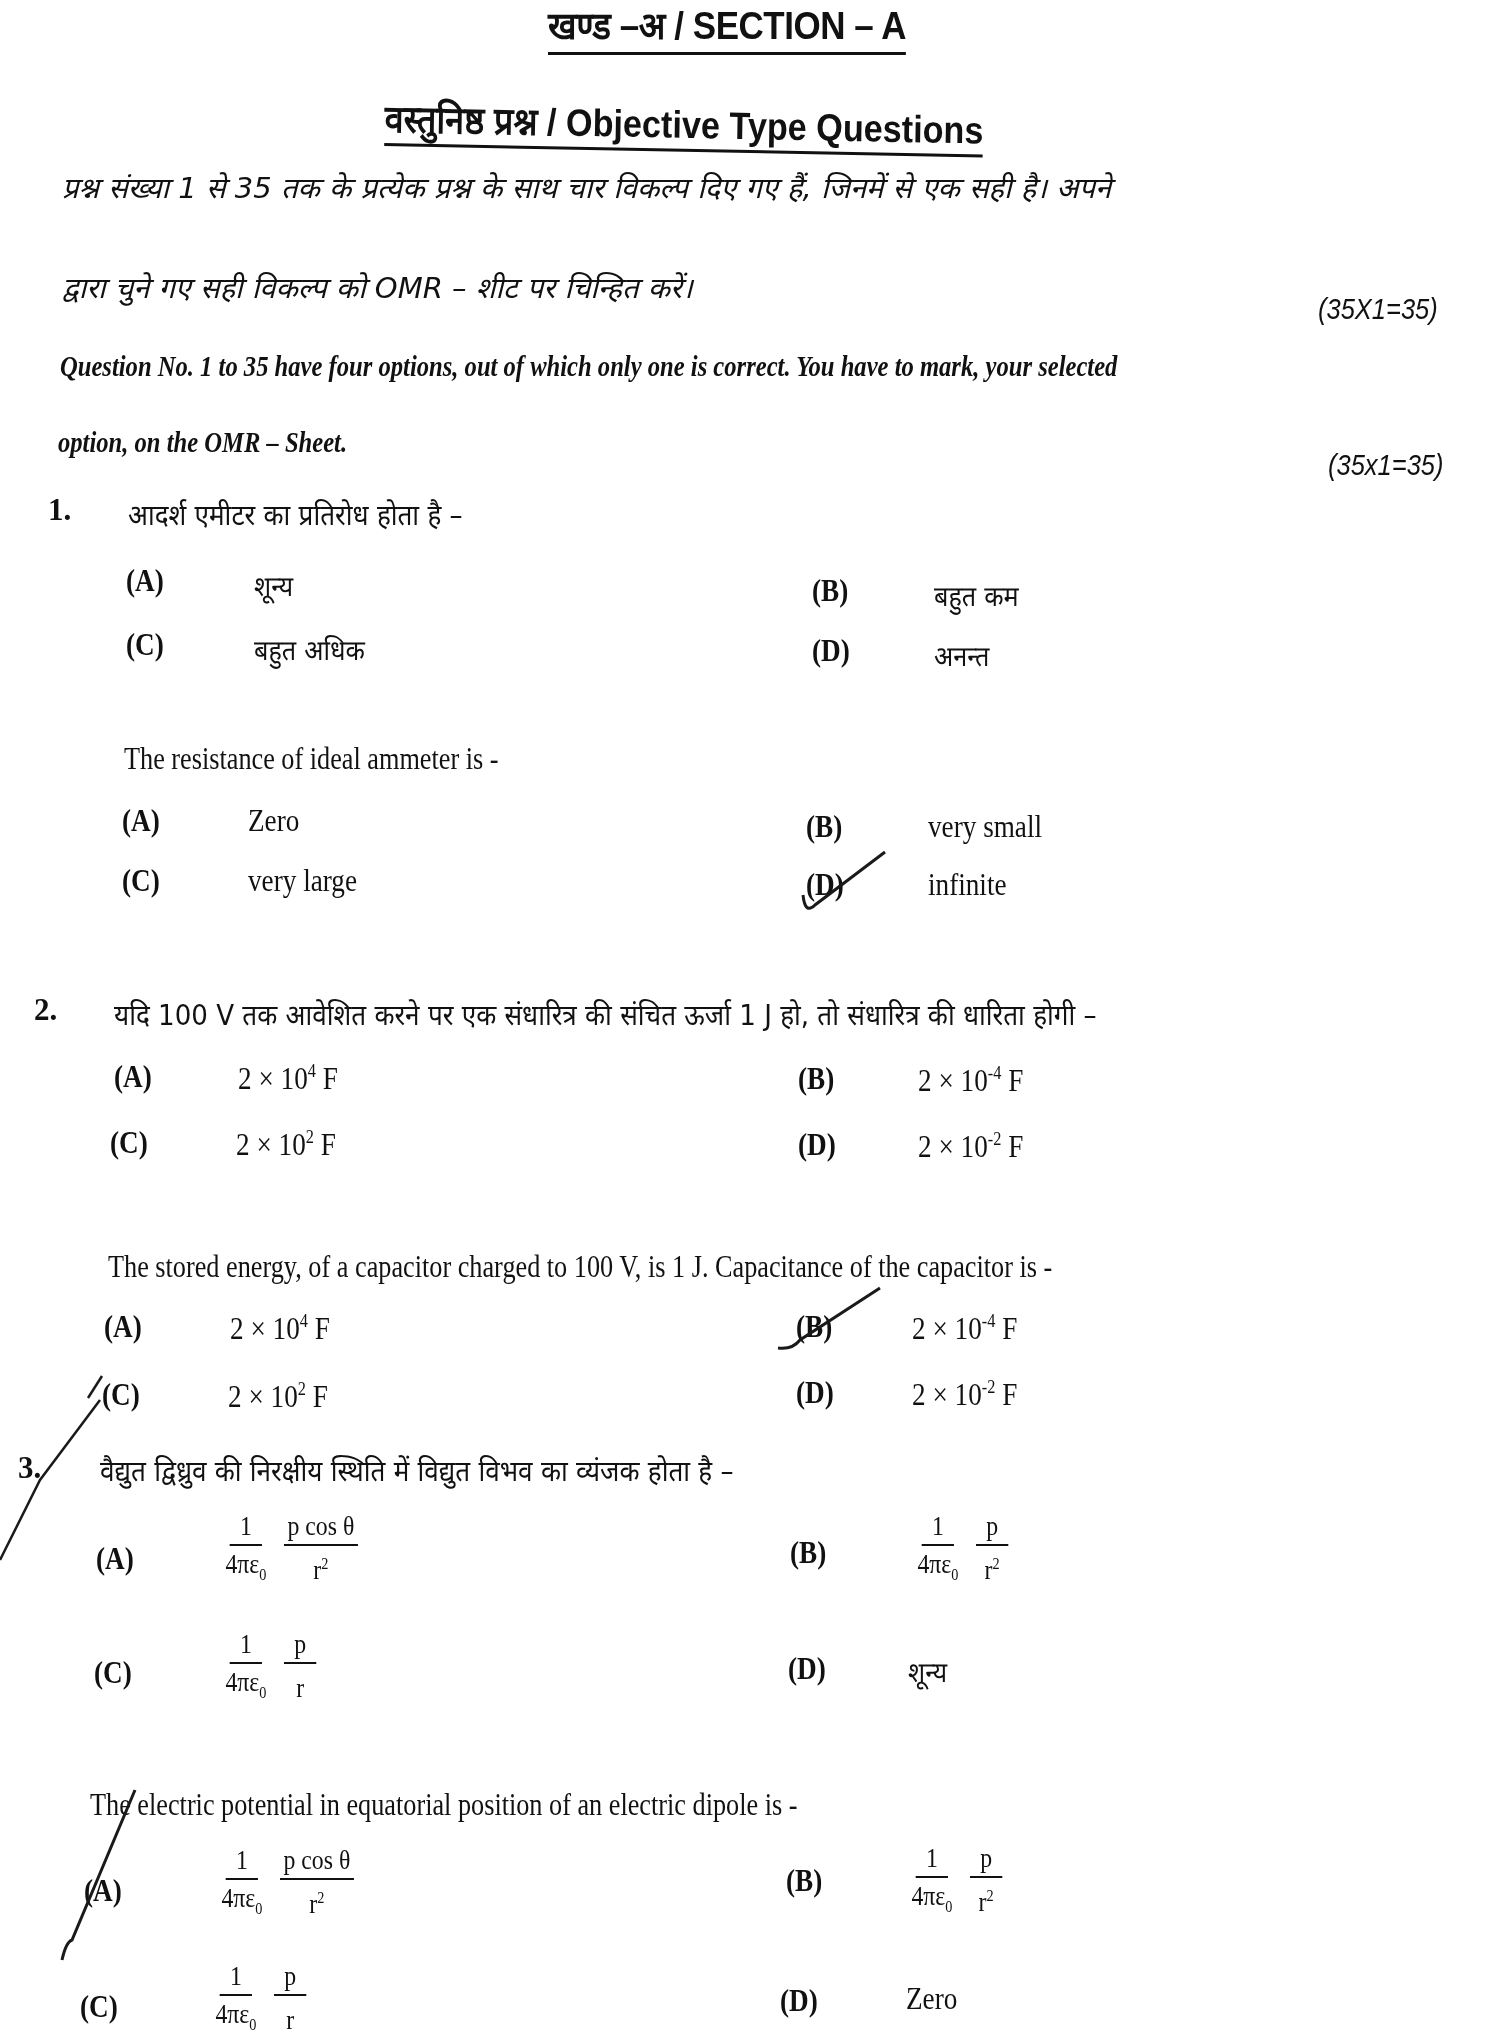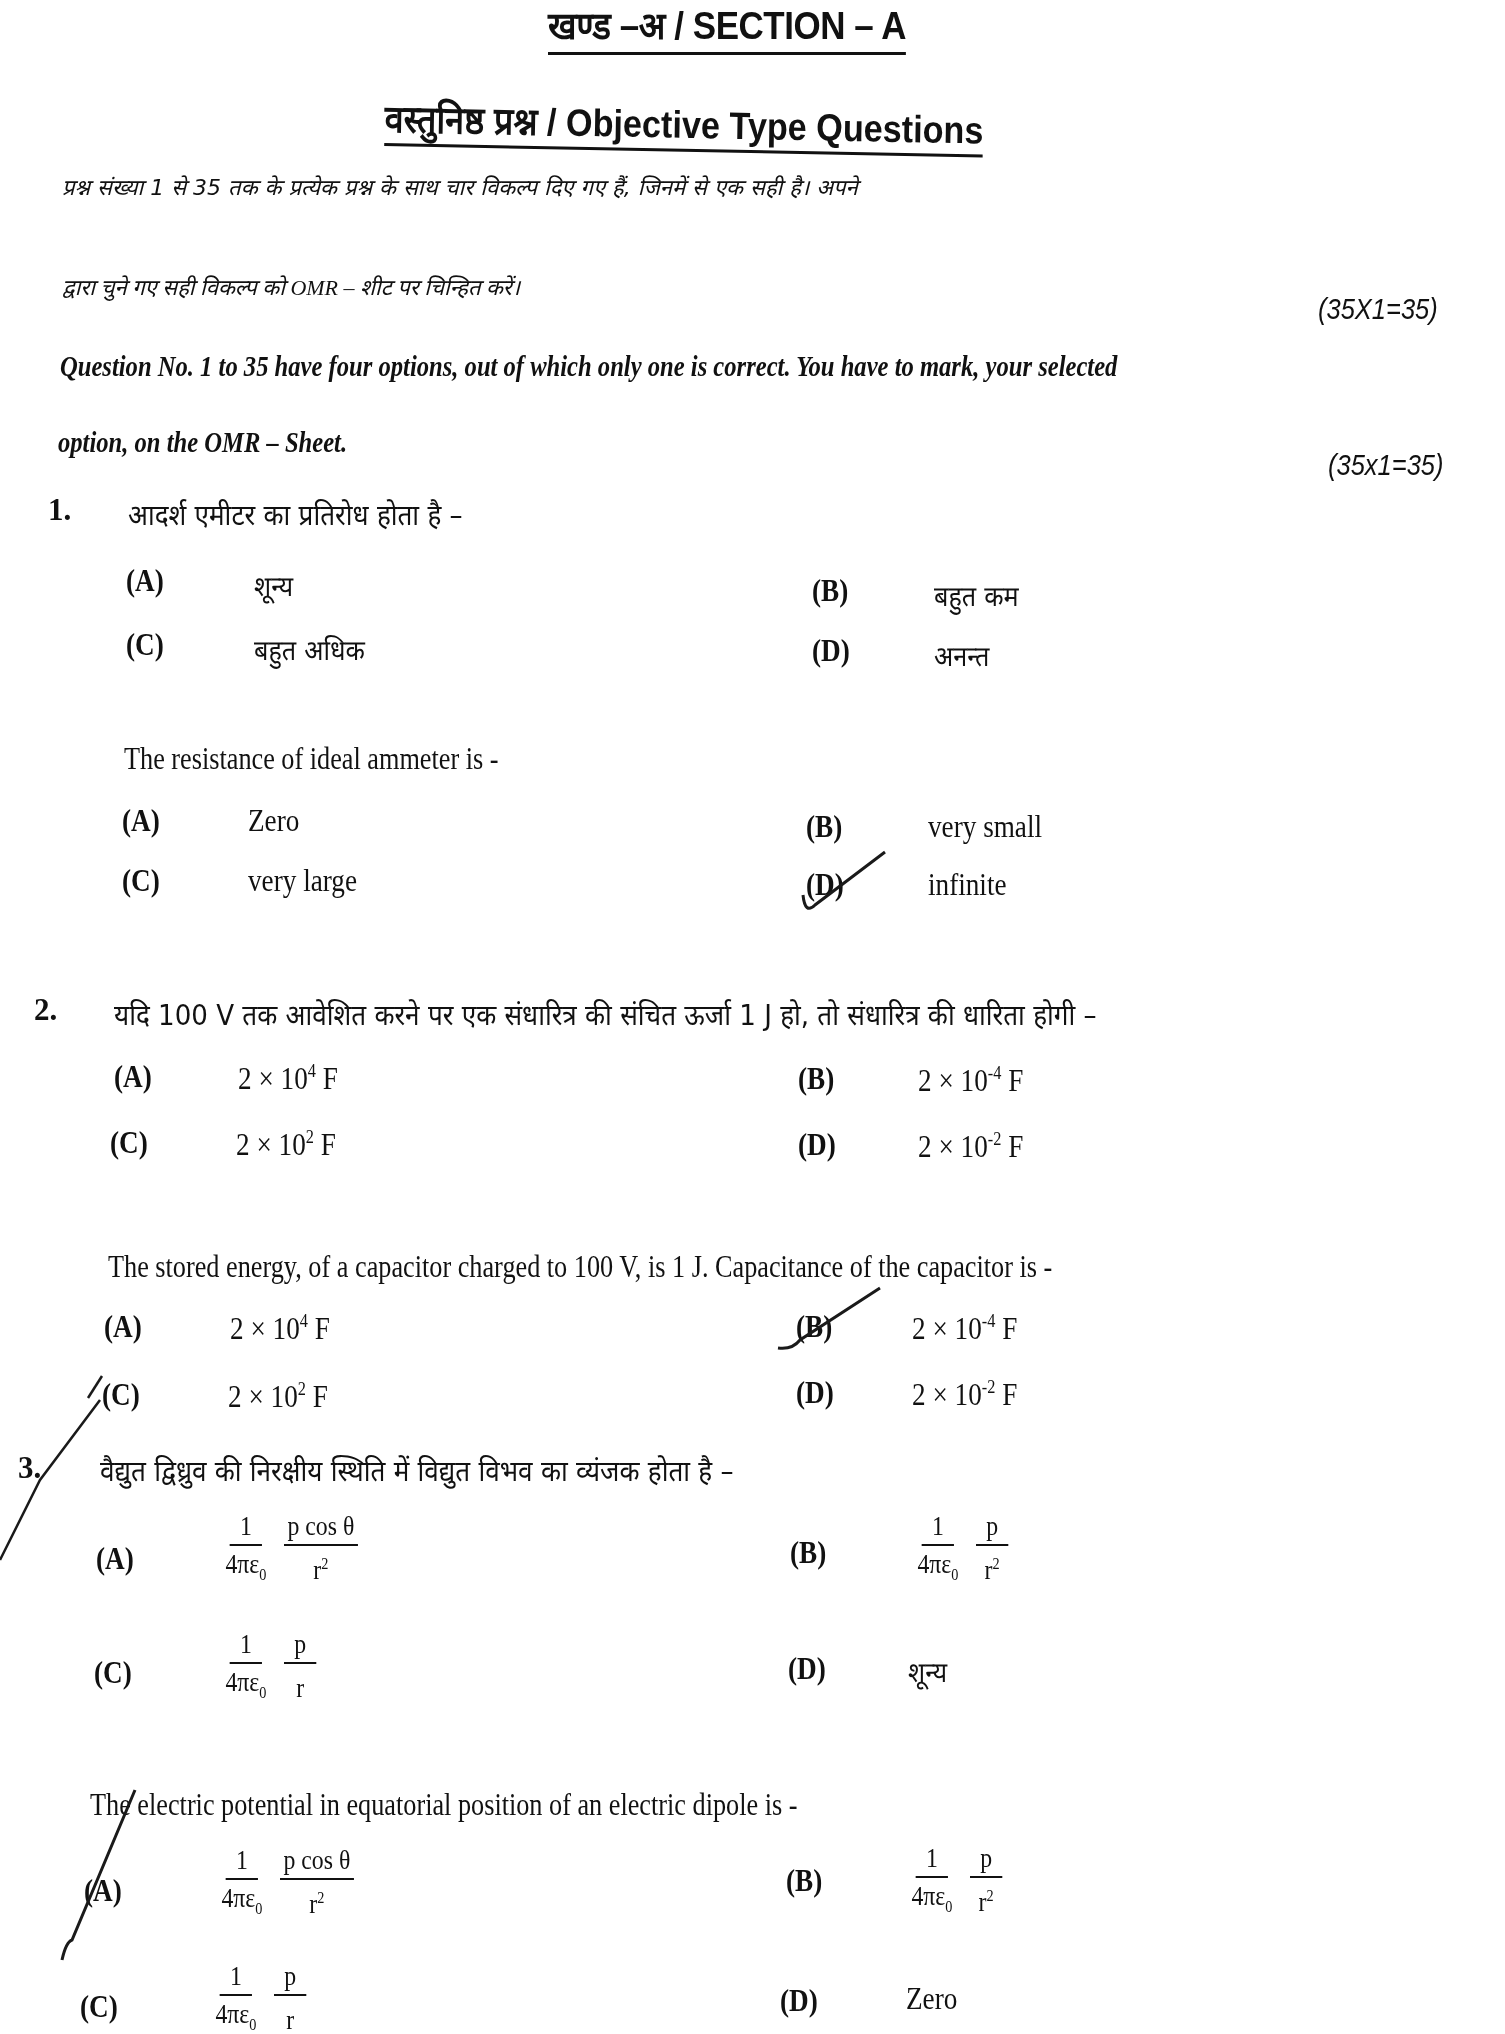--- a/index.html
+++ b/index.html
@@ -13,21 +13,21 @@
       left: 548px; top: 2px; font-family: "Liberation Sans", sans-serif; font-weight: bold;
       font-size: 38px; letter-spacing: -0.5px; transform: scaleX(0.92); transform-origin: left top;
       border-bottom: 3px solid #111; padding-bottom: 2px; line-height: 48px;
     }
     .title2 {
       left: 385px; top: 95px; font-family: "Liberation Sans", sans-serif; font-weight: bold;
       font-size: 38px; transform: scaleX(0.9) rotate(1deg); transform-origin: left top;
       border-bottom: 3px solid #111; line-height: 48px;
     }
     .instr-hi {
-      font-family: "DejaVu Sans", sans-serif; font-style: italic; font-size: 22px; line-height: 40px;
+      font-family: "DejaVu Sans", sans-serif; font-style: italic; font-size: 29px; line-height: 40px;
     }
     .instr-en {
       font-style: italic; font-weight: bold; font-size: 30px; line-height: 40px;
       transform: scaleX(0.82); transform-origin: left top;
     }
     .marks { font-family: "Liberation Sans", sans-serif; font-style: italic; font-size: 30px; transform: scaleX(0.85); transform-origin: left top; }
     .qnum { font-weight: bold; font-size: 31px; }
     .qtext-hi { font-family: "DejaVu Sans", sans-serif; font-size: 29px; transform: scaleX(0.9); transform-origin: left top; }
     .qtext-en { font-size: 32px; transform: scaleX(0.82); transform-origin: left top; }
     .opt-label { font-weight: bold; font-size: 32px; transform: scaleX(0.85); transform-origin: left top; }
@@ -40,21 +40,21 @@
     sub, sup { font-size: 60%; }
     svg.marks-ink { position: absolute; left: 0; top: 0; pointer-events: none; }
   </style>
 </head>
 <body>
 
 <div class="abs title1">खण्ड –अ / SECTION – A</div>
 <div class="abs title2">वस्तुनिष्ठ प्रश्न / Objective Type Questions</div>
 
 <div class="abs instr-hi" style="left:62px; top:168px;">प्रश्न संख्या 1 से 35 तक के प्रत्येक प्रश्न के साथ चार विकल्प दिए गए हैं, जिनमें से एक सही है। अपने</div>
-<div class="abs instr-hi" style="left:62px; top:268px;font-family:Liberation Serif, serif;">द्वारा चुने गए सही विकल्प को OMR – शीट पर चिन्हित करें।</div>
+<div class="abs instr-hi" style="left:62px; top:268px;">द्वारा चुने गए सही विकल्प को OMR – शीट पर चिन्हित करें।</div>
 <div class="abs marks" style="left:1318px; top:292px;">(35X1=35)</div>
 <div class="abs instr-en" style="left:60px; top:346px;">Question No. 1 to 35 have four options, out of which only one is correct. You have to mark, your selected</div>
 <div class="abs instr-en" style="left:58px; top:422px;">option, on the OMR – Sheet.</div>
 <div class="abs marks" style="left:1328px; top:448px;">(35x1=35)</div>
 
 <div>
   <div class="abs qnum" style="left:48px; top:492px;">1.</div>
   <div class="abs qtext-hi" style="left:128px; top:494px;">आदर्श एमीटर का प्रतिरोध होता है –</div>
   <div class="abs opt-label" style="left:126px; top:562px;">(A)</div>
   <div class="abs opt-text-hi" style="left:254px; top:566px;">शून्य</div>

